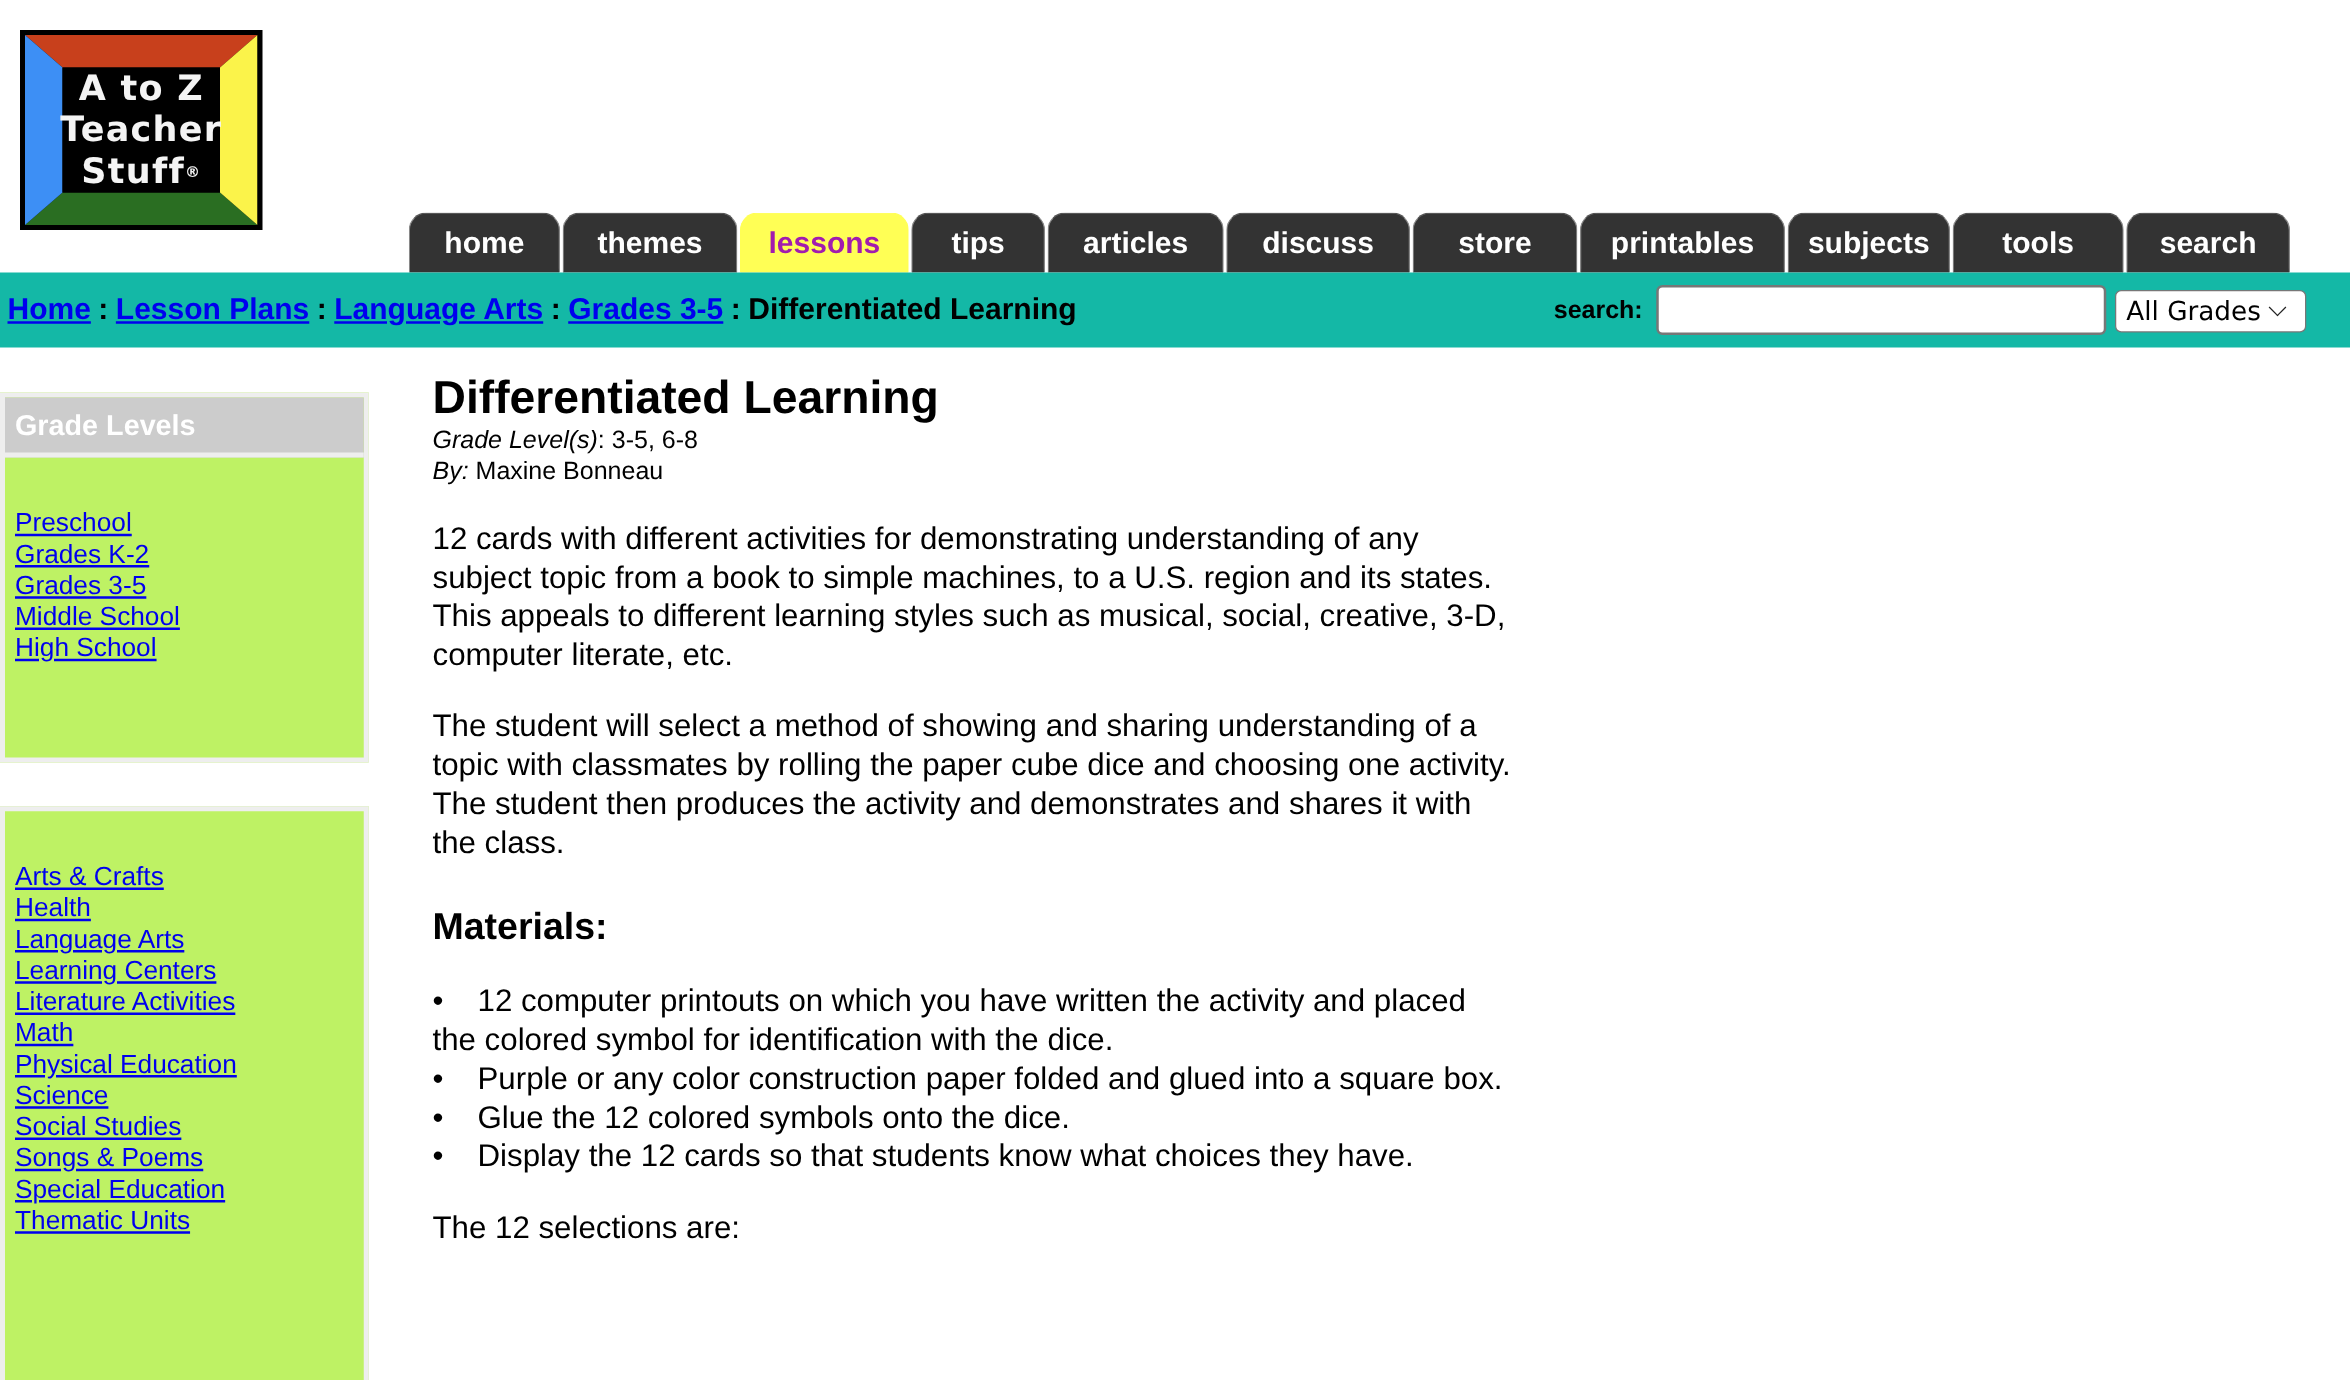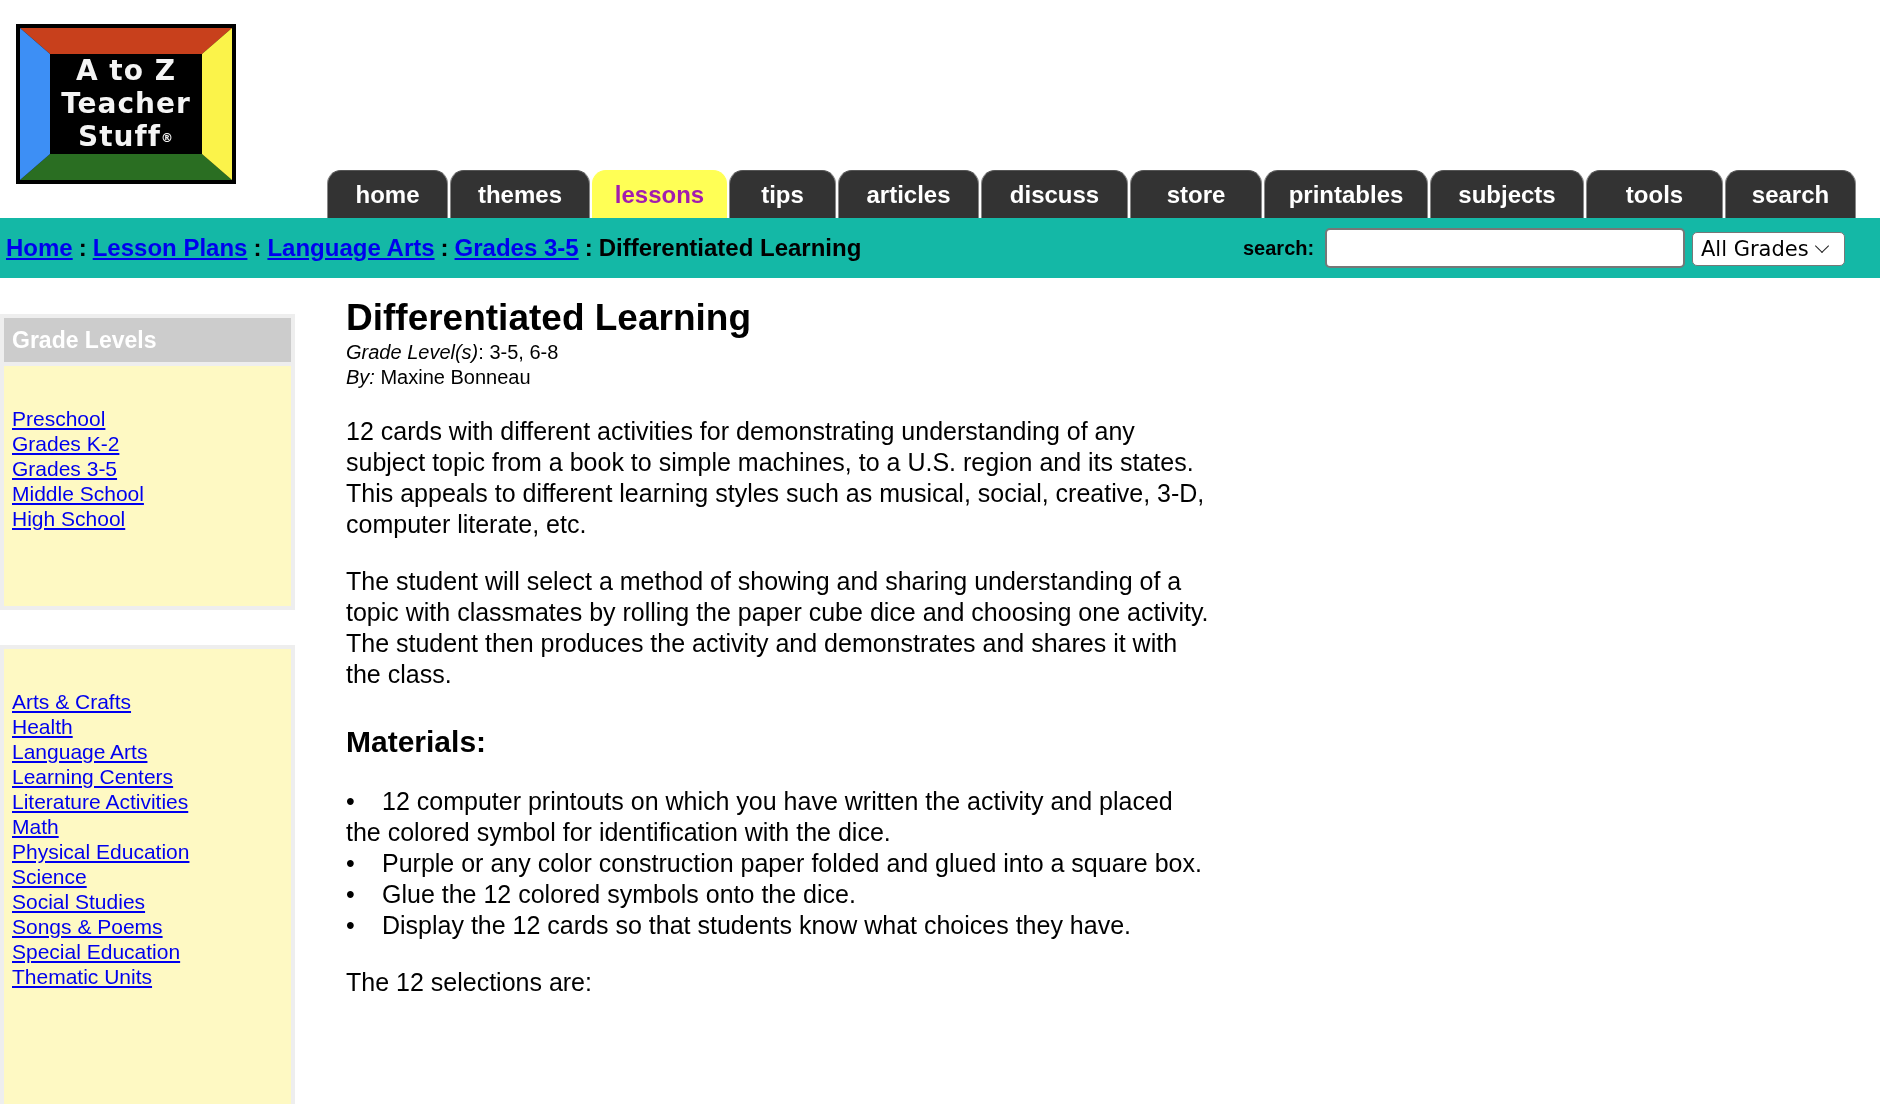--- a/index.html
+++ b/index.html
@@ -6,21 +6,21 @@
   html, body { margin: 0; padding: 0; }
   body {
     width: 1880px; height: 1104px; overflow: hidden;
     background: #ffffff;
     font-family: "Liberation Sans", sans-serif;
     color: #000;
     position: relative;
   }
   
   .logo {
-    position: absolute; left: 16px; top: 24px; width: 220px; height: 160px;
+    position: absolute; left: 16px; top: 24px; width: 194px; height: 160px;
     background: #000; padding: 4px;
   }
   .logo-inner { position: relative; width: 100%; height: 100%; overflow: hidden; }
   .logo-frame-top { position: absolute; left: 0; top: 0; width: 0; height: 0;
     border-top: 26px solid #c8401c; border-left: 30px solid transparent; border-right: 30px solid transparent;
     width: 100%; }
   .logo-frame-bottom { position: absolute; left: 0; bottom: 0; width: 100%; height: 0;
     border-bottom: 26px solid #2a6e22; border-left: 30px solid transparent; border-right: 30px solid transparent; }
   .logo-frame-left { position: absolute; left: 0; top: 0; width: 0; height: 100%;
     border-left: 30px solid #3d8ff5; border-top: 26px solid transparent; border-bottom: 26px solid transparent; }
@@ -49,21 +49,21 @@
   .breadcrumb .sep { color: #000; margin: 0 6px; }
   .search-label { position: absolute; left: 1243px; top: 19px; font-size: 20px; font-weight: bold; }
   .search-input { position: absolute; left: 1325px; top: 10px; width: 360px; height: 40px;
     border: 2px solid #777; border-radius: 5px; background: #fff; font-size: 20px; padding: 0 8px; }
   .grade-select { position: absolute; left: 1692px; top: 14px; width: 153px; height: 34px;
     border: 1.5px solid #777; border-radius: 5px; background: #fff; font-family: "DejaVu Sans", sans-serif;
     font-size: 21px; display: flex; align-items: center; padding-left: 8px; cursor: pointer; }
   .grade-select .chev { margin-left: 8px; width: 10px; height: 10px; border-right: 1.5px solid #222; border-bottom: 1.5px solid #222; transform: rotate(45deg); margin-top: -6px; }
 
   
-  .sidebox { position: absolute; left: 0; width: 295px; background: #fef9c3; border: 4px solid #eeeeee; }
+  .sidebox { position: absolute; left: 0; width: 295px; background: #bef264; border: 4px solid #eeeeee; }
   .sidebox-head { height: 48px; background: #cccccc; color: #ffffff; font-weight: bold; font-size: 23px;
     display: flex; align-items: center; padding-left: 8px; border-bottom: 4px solid #eeeeee; }
   .sidebox-list { padding: 40px 0 0 8px; }
   .sidebox-list a { display: block; color: #0000ee; text-decoration: underline; font-size: 21px; line-height: 25px; }
   .box1 { top: 314px; height: 296px; }
   .box2 { top: 645px; height: 470px; }
 
   
   .main { position: absolute; left: 346px; top: 296px; width: 930px; }
   .title { font-size: 37px; font-weight: bold; margin: 0; line-height: 44px; }
@@ -94,21 +94,21 @@
 
 <div class="tabs">
   <div class="tab" style="width:121px">home</div>
   <div class="tab" style="width:140px">themes</div>
   <div class="tab active" style="width:135px">lessons</div>
   <div class="tab" style="width:107px">tips</div>
   <div class="tab" style="width:141px">articles</div>
   <div class="tab" style="width:147px">discuss</div>
   <div class="tab" style="width:132px">store</div>
   <div class="tab" style="width:164px">printables</div>
-  <div class="tab" style="width:154px">subjects</div>
+  <div class="tab" style="width:130px">subjects</div>
   <div class="tab" style="width:137px">tools</div>
   <div class="tab" style="width:131px">search</div>
 </div>
 
 <div class="crumbbar">
   <div class="breadcrumb">
     <a>Home</a><span class="sep">:</span><a>Lesson Plans</a><span class="sep">:</span><a>Language Arts</a><span class="sep">:</span><a>Grades 3-5</a><span class="sep">:</span><span>Differentiated Learning</span>
   </div>
   <span class="search-label">search:</span>
   <input class="search-input" type="text" value="" style="">

